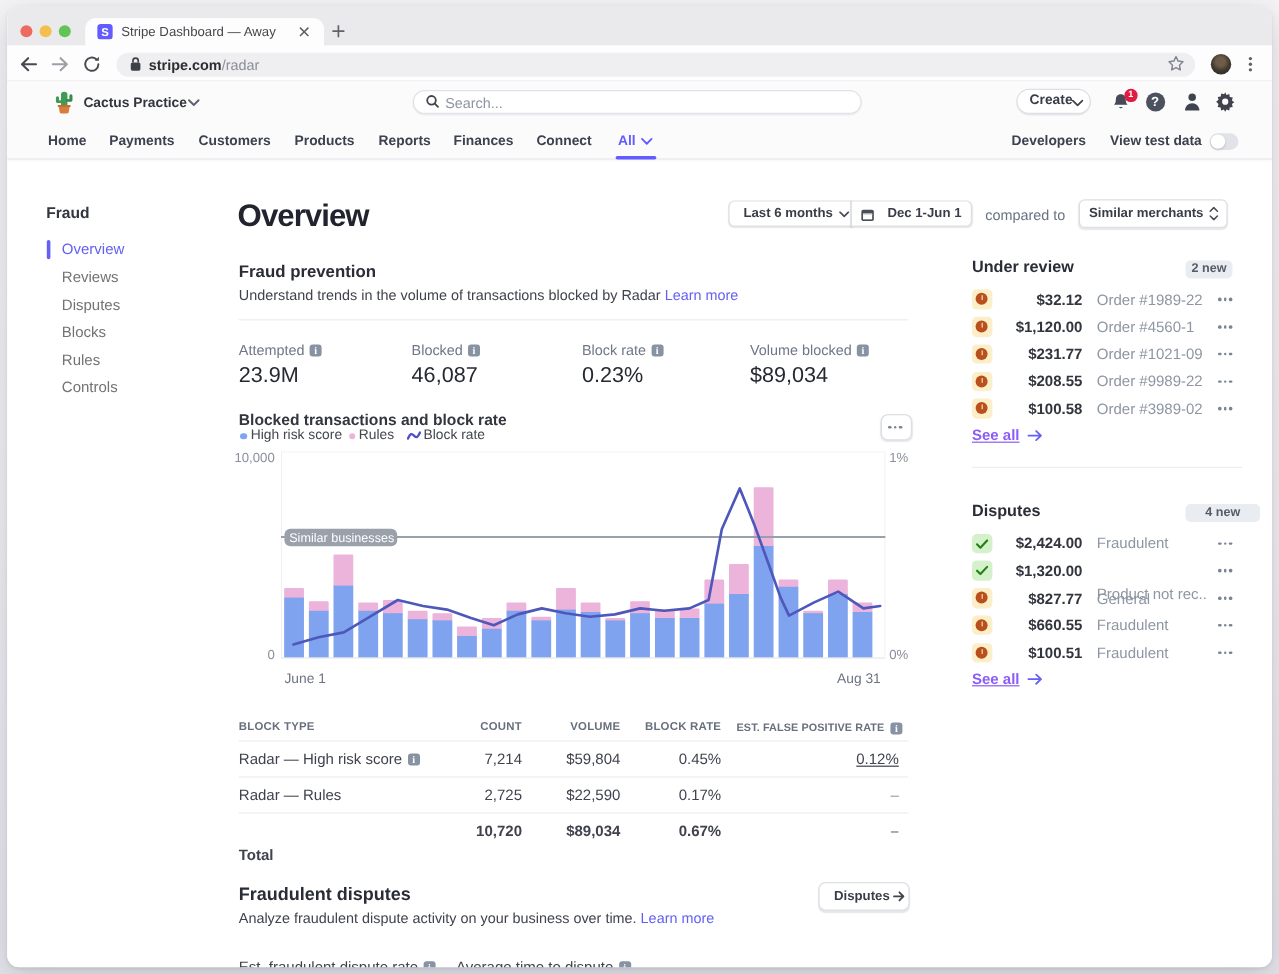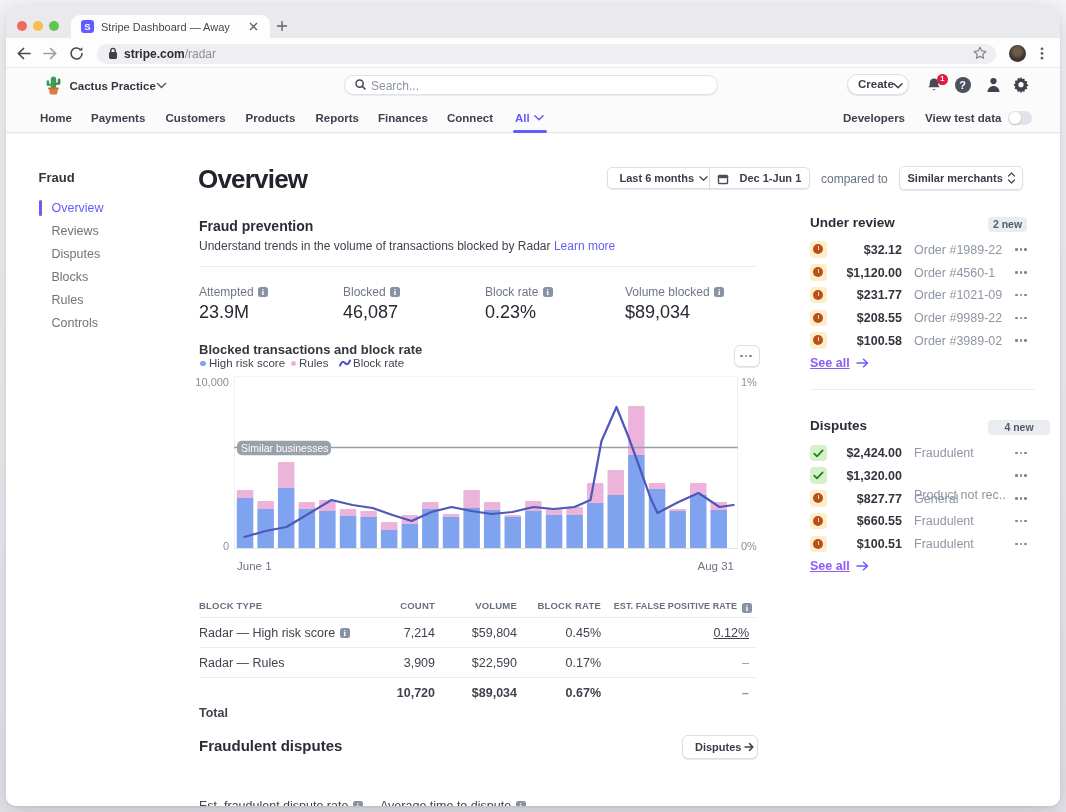--- a/index.html
+++ b/index.html
@@ -269,33 +269,34 @@
 <div class="th" style="left:511px;top:600px;width:90px;text-align:right;">BLOCK RATE</div>
 <div class="th" style="left:560px;top:600.5px;width:177px;text-align:right;font-size:9px;letter-spacing:.1px;">EST. FALSE POSITIVE RATE</div>
 <div class="abs" style="left:741px;top:598px;"><i class="info">i</i></div>
 <div class="hr" style="left:199px;top:617px;width:558px;"></div>
 <div class="td" style="left:199px;top:626px;">Radar — High risk score <i class="info">i</i></div>
 <div class="td num" style="left:345px;top:626px;">7,214</div>
 <div class="td num" style="left:427px;top:626px;">$59,804</div>
 <div class="td num" style="left:511px;top:626px;">0.45%</div>
 <div class="td" style="left:659px;top:626px;width:90px;text-align:right;text-decoration:underline;">0.12%</div>
 <div class="td" style="left:199px;top:656px;">Radar — Rules</div>
-<div class="td num" style="left:345px;top:656px;">3,909</div>
+<div class="td num" style="left:345px;top:656px;">2,725</div>
 <div class="td num" style="left:427px;top:656px;">$22,590</div>
 <div class="td num" style="left:511px;top:656px;">0.17%</div>
 <div class="td" style="left:659px;top:656px;width:90px;text-align:right;color:#8e96a3;">–</div>
 <div class="td" style="left:199px;top:686px;font-weight:bold;margin-top:20px;">Total</div>
 <div class="td num" style="left:345px;top:686px;font-weight:bold;">10,720</div>
 <div class="td num" style="left:427px;top:686px;font-weight:bold;">$89,034</div>
 <div class="td num" style="left:511px;top:686px;font-weight:bold;">0.67%</div>
 <div class="td" style="left:659px;top:686px;width:90px;text-align:right;font-weight:bold;color:#8e96a3;">–</div>
 <div class="hr" style="left:199px;top:647px;width:558px;"></div>
 <div class="hr" style="left:199px;top:677px;width:558px;"></div>
 
 <div class="t" style="left:199px;top:737px;font-size:15px;font-weight:bold;color:#2a2d37;">Fraudulent disputes</div>
+<div class="t" style="left:199px;top:757.5px;font-size:12px;color:#40434e;">Analyze fraudulent dispute activity on your business over time. <span style="color:#6360f2;">Learn more</span></div>
 <div class="btn" style="left:682px;top:735px;width:76px;height:24px;border-radius:6px;line-height:22px;padding-left:12px;">Disputes</div>
 <svg class="abs" style="left:744px;top:742px;" width="10" height="10" viewBox="0 0 10 10">
         <path d="M1 5h7.5M5.5 1.6L8.9 5l-3.4 3.4" stroke="#41444e" stroke-width="1.5" fill="none" stroke-linecap="round" stroke-linejoin="round"></path>
       </svg>
 <div class="t" style="left:199px;top:799px;font-size:12.5px;color:#40434e;white-space:nowrap;">Est. fraudulent dispute rate <i class="info">i</i></div>
 <div class="t" style="left:380px;top:799px;font-size:12.5px;color:#40434e;white-space:nowrap;">Average time to dispute <i class="info">i</i></div>
 
 <div class="t" style="left:810px;top:215px;font-size:13.5px;font-weight:bold;color:#2a2d37;">Under review</div>
 <div class="badge" style="left:988px;top:216.5px;width:39px;height:15px;line-height:15px;">2 new</div>
 <div class="aicon" style="left:810px;top:241.3px;">

